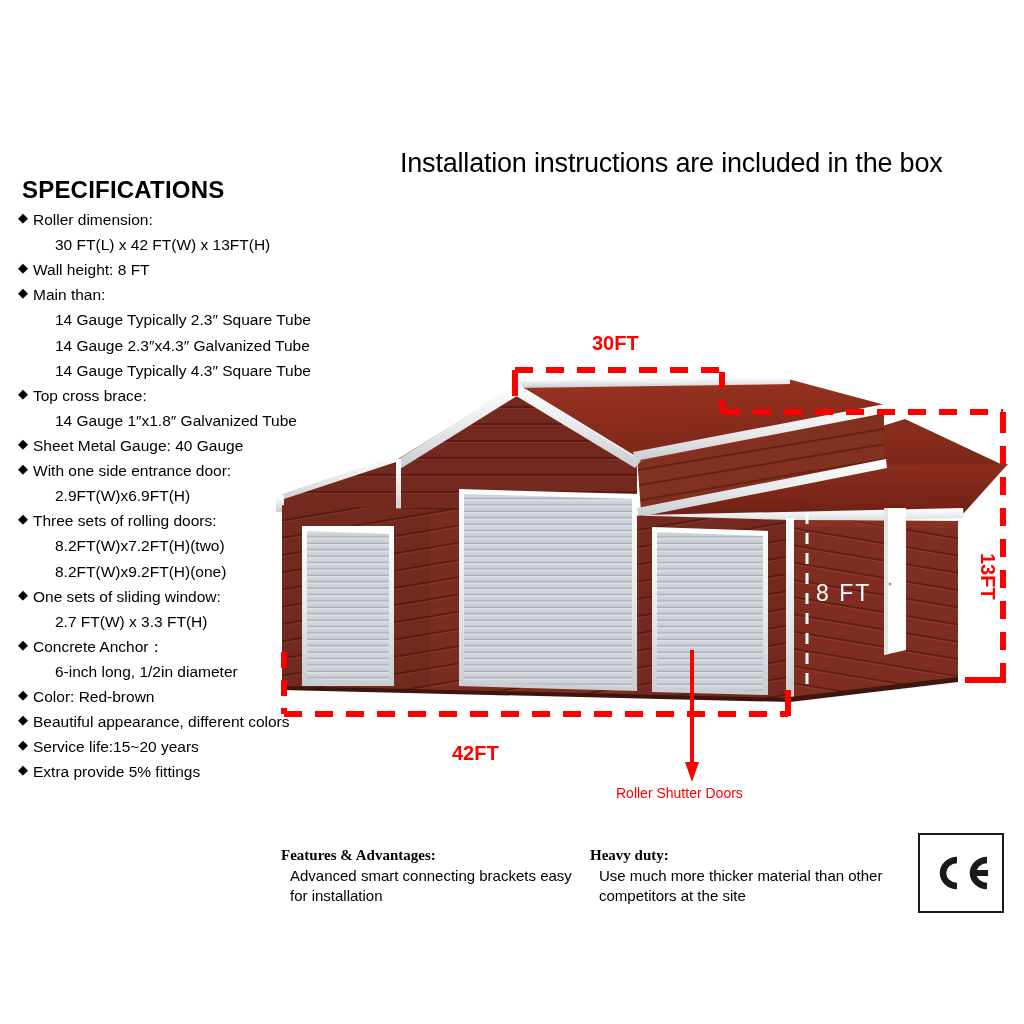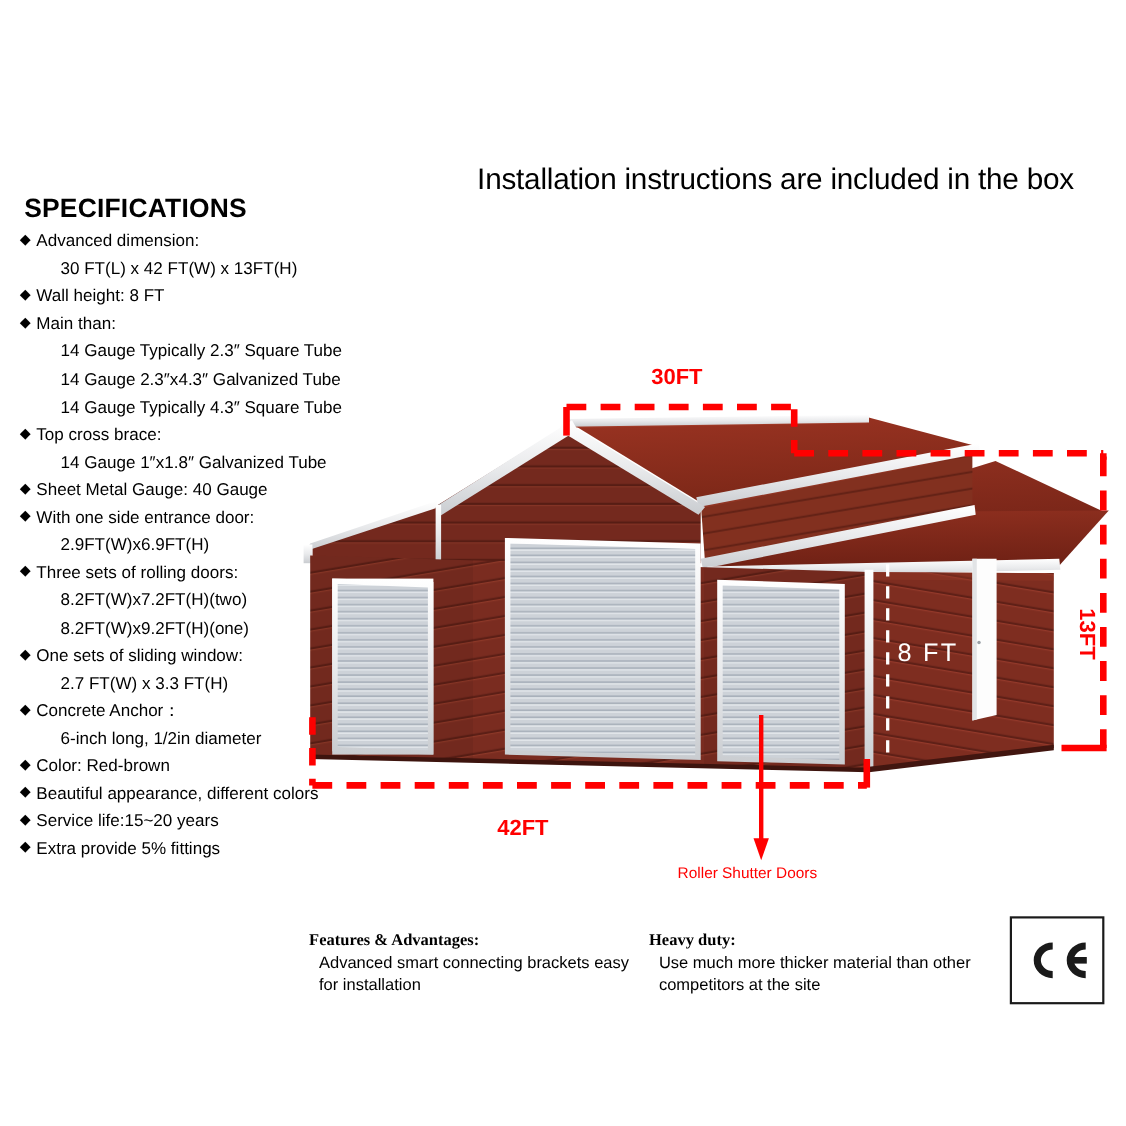--- a/index.html
+++ b/index.html
@@ -11,21 +11,20 @@
     overflow:hidden;
     position:relative;
   }
   #stage{position:absolute;inset:0;width:1024px;height:1024px;}
 
   
   .header-title{
     position:absolute;left:400px;top:148px;width:610px;
     font-size:27px;font-weight:400;letter-spacing:-.2px;
     white-space:nowrap;
-    text-align:center;
   }
 
   
   .spec-panel{position:absolute;left:18px;top:176px;width:330px;}
   .spec-title{
     font-size:24px;font-weight:bold;letter-spacing:.2px;
     margin:0 0 3px 4px;
   }
   .spec-list{list-style:none;margin:0;padding:0;}
   .spec-row{display:flex;align-items:flex-start;font-size:15.5px;line-height:1.62;}
@@ -69,21 +68,21 @@
 
 <div id="stage">
 
   <div class="header-title">Installation instructions are included in the box</div>
 
   <div class="spec-panel">
     <div class="spec-title">SPECIFICATIONS</div>
     <ul class="spec-list" id="spec-list">
         <li class="spec-row">
           <span class="bullet">◆</span>
-          <span class="spec-text">Advanced dimension:</span>
+          <span class="spec-text">Roller dimension:</span>
         </li>
         <li class="spec-row sub">
           <span class="bullet"></span>
           <span class="spec-text">30 FT(L) x 42 FT(W) x 13FT(H)</span>
         </li>
         <li class="spec-row">
           <span class="bullet">◆</span>
           <span class="spec-text">Wall height: 8 FT</span>
         </li>
         <li class="spec-row">

